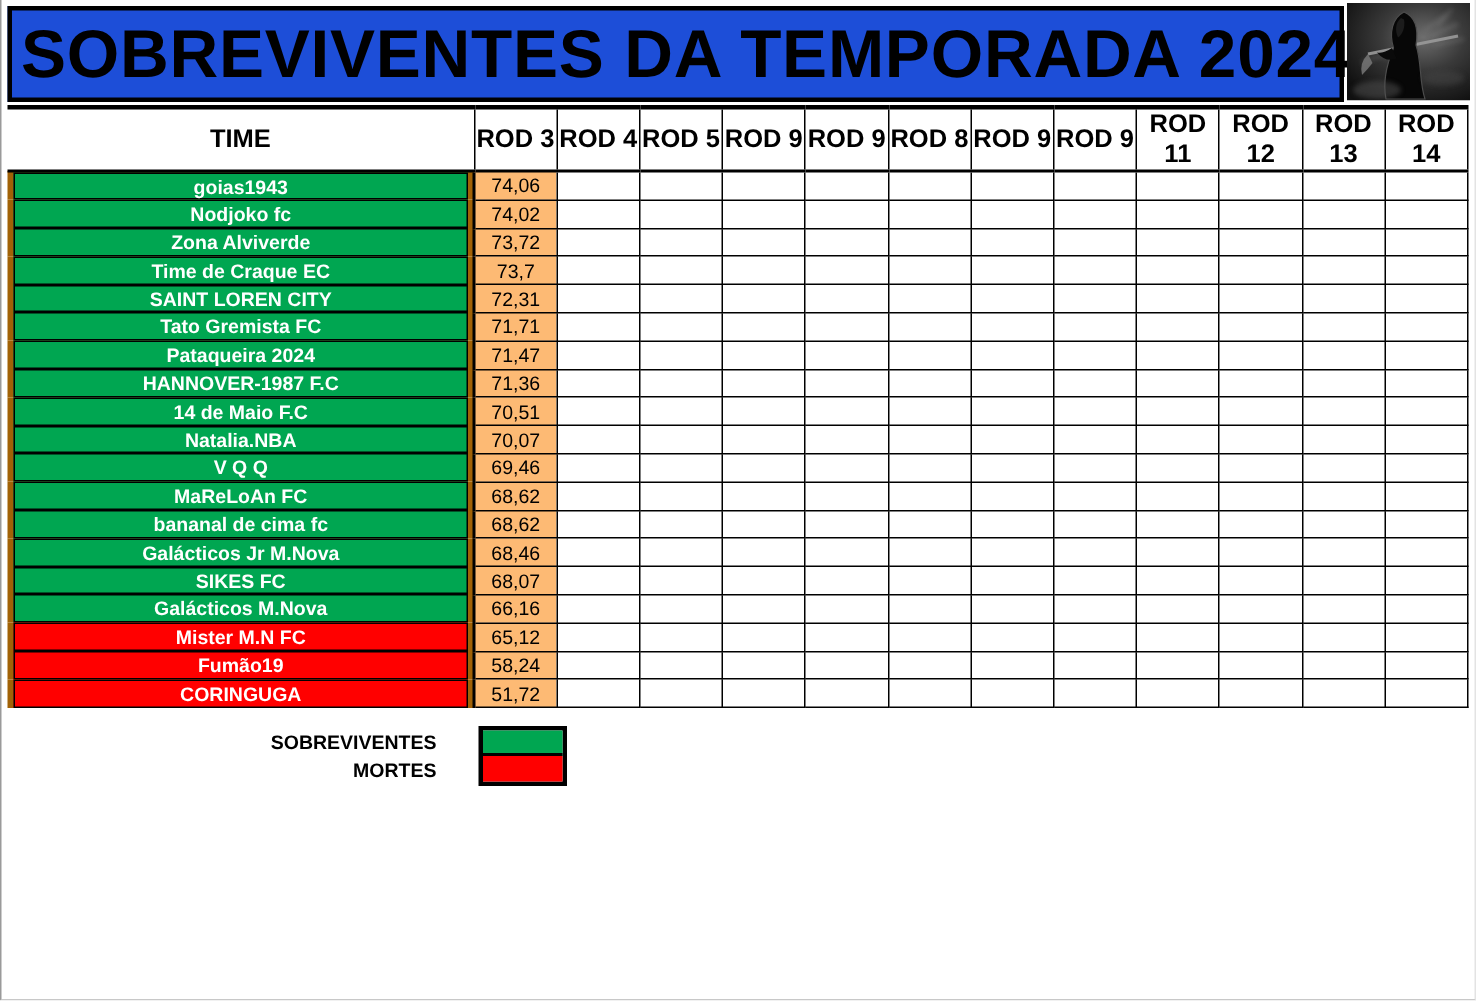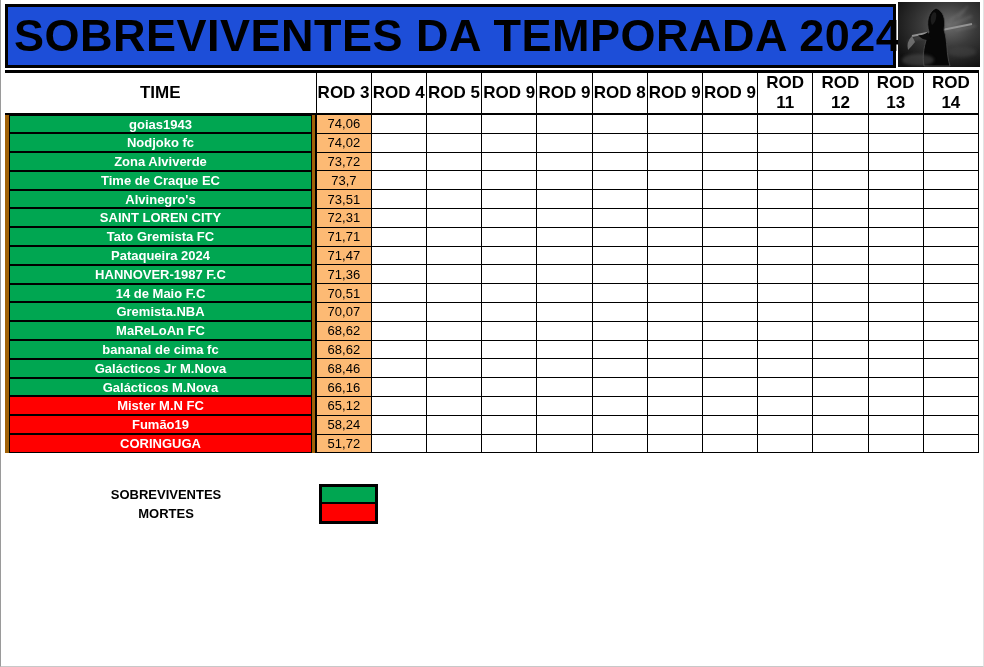--- a/index.html
+++ b/index.html
@@ -25,21 +25,21 @@
   td.name-td{border:none;background:#a16207;}
   .name-box{margin-left:4px;margin-right:3px;height:100%;border:1px solid #000;box-sizing:border-box;
             display:flex;align-items:center;justify-content:center;
             color:#fff;font-weight:bold;font-size:13px;line-height:1;}
   tr.alive .name-box{background:var(--green,#00A651);}
   tr.dead  .name-box{background:var(--red,#FF0000);}
   td.val-td{border:1px solid #000;border-left:2px solid #000;background:#fdba74;color:#000;}
   td.empty-td{border:1px solid #000;background:#fff;}
 
   
-  #legend-labels{position:absolute;left:40px;top:485px;width:250px;text-align:center;
+  #legend-labels{position:absolute;left:40px;top:485px;width:250px;text-align:right;
                  font-size:13px;font-weight:bold;color:#000;}
   #legend-labels div{height:19px;line-height:19px;}
   #legend-swatch{position:absolute;left:318px;top:484px;width:59px;height:40px;border:3px solid #000;box-sizing:border-box;}
   #legend-swatch .sw-green{height:50%;background:var(--green,#00A651);border-bottom:2px solid #000;box-sizing:border-box;}
   #legend-swatch .sw-red{height:50%;background:var(--red,#FF0000);}
 </style>
 </head>
 <body>
 
 <div id="page">
@@ -174,37 +174,20 @@
           <td class="empty-td"></td>
           <td class="empty-td"></td>
           <td class="empty-td"></td>
           <td class="empty-td"></td>
           <td class="empty-td"></td>
           <td class="empty-td"></td>
           <td class="empty-td"></td>
         </tr>
       <tr class="data-row alive">
           <td class="name-td">
-            <div class="name-box">Alvinegro's</div>
-          </td>
-          <td class="val-td">73,51</td>
-          <td class="empty-td"></td>
-          <td class="empty-td"></td>
-          <td class="empty-td"></td>
-          <td class="empty-td"></td>
-          <td class="empty-td"></td>
-          <td class="empty-td"></td>
-          <td class="empty-td"></td>
-          <td class="empty-td"></td>
-          <td class="empty-td"></td>
-          <td class="empty-td"></td>
-          <td class="empty-td"></td>
-        </tr>
-      <tr class="data-row alive">
-          <td class="name-td">
             <div class="name-box">SAINT LOREN CITY</div>
           </td>
           <td class="val-td">72,31</td>
           <td class="empty-td"></td>
           <td class="empty-td"></td>
           <td class="empty-td"></td>
           <td class="empty-td"></td>
           <td class="empty-td"></td>
           <td class="empty-td"></td>
           <td class="empty-td"></td>
@@ -276,37 +259,54 @@
           <td class="empty-td"></td>
           <td class="empty-td"></td>
           <td class="empty-td"></td>
           <td class="empty-td"></td>
           <td class="empty-td"></td>
           <td class="empty-td"></td>
           <td class="empty-td"></td>
         </tr>
       <tr class="data-row alive">
           <td class="name-td">
-            <div class="name-box">Gremista.NBA</div>
+            <div class="name-box">Natalia.NBA</div>
           </td>
           <td class="val-td">70,07</td>
           <td class="empty-td"></td>
           <td class="empty-td"></td>
           <td class="empty-td"></td>
           <td class="empty-td"></td>
           <td class="empty-td"></td>
           <td class="empty-td"></td>
           <td class="empty-td"></td>
           <td class="empty-td"></td>
           <td class="empty-td"></td>
           <td class="empty-td"></td>
           <td class="empty-td"></td>
         </tr>
       <tr class="data-row alive">
           <td class="name-td">
+            <div class="name-box">V Q Q</div>
+          </td>
+          <td class="val-td">69,46</td>
+          <td class="empty-td"></td>
+          <td class="empty-td"></td>
+          <td class="empty-td"></td>
+          <td class="empty-td"></td>
+          <td class="empty-td"></td>
+          <td class="empty-td"></td>
+          <td class="empty-td"></td>
+          <td class="empty-td"></td>
+          <td class="empty-td"></td>
+          <td class="empty-td"></td>
+          <td class="empty-td"></td>
+        </tr>
+      <tr class="data-row alive">
+          <td class="name-td">
             <div class="name-box">MaReLoAn FC</div>
           </td>
           <td class="val-td">68,62</td>
           <td class="empty-td"></td>
           <td class="empty-td"></td>
           <td class="empty-td"></td>
           <td class="empty-td"></td>
           <td class="empty-td"></td>
           <td class="empty-td"></td>
           <td class="empty-td"></td>
@@ -330,20 +330,37 @@
           <td class="empty-td"></td>
           <td class="empty-td"></td>
           <td class="empty-td"></td>
           <td class="empty-td"></td>
         </tr>
       <tr class="data-row alive">
           <td class="name-td">
             <div class="name-box">Galácticos Jr M.Nova</div>
           </td>
           <td class="val-td">68,46</td>
+          <td class="empty-td"></td>
+          <td class="empty-td"></td>
+          <td class="empty-td"></td>
+          <td class="empty-td"></td>
+          <td class="empty-td"></td>
+          <td class="empty-td"></td>
+          <td class="empty-td"></td>
+          <td class="empty-td"></td>
+          <td class="empty-td"></td>
+          <td class="empty-td"></td>
+          <td class="empty-td"></td>
+        </tr>
+      <tr class="data-row alive">
+          <td class="name-td">
+            <div class="name-box">SIKES FC</div>
+          </td>
+          <td class="val-td">68,07</td>
           <td class="empty-td"></td>
           <td class="empty-td"></td>
           <td class="empty-td"></td>
           <td class="empty-td"></td>
           <td class="empty-td"></td>
           <td class="empty-td"></td>
           <td class="empty-td"></td>
           <td class="empty-td"></td>
           <td class="empty-td"></td>
           <td class="empty-td"></td>

